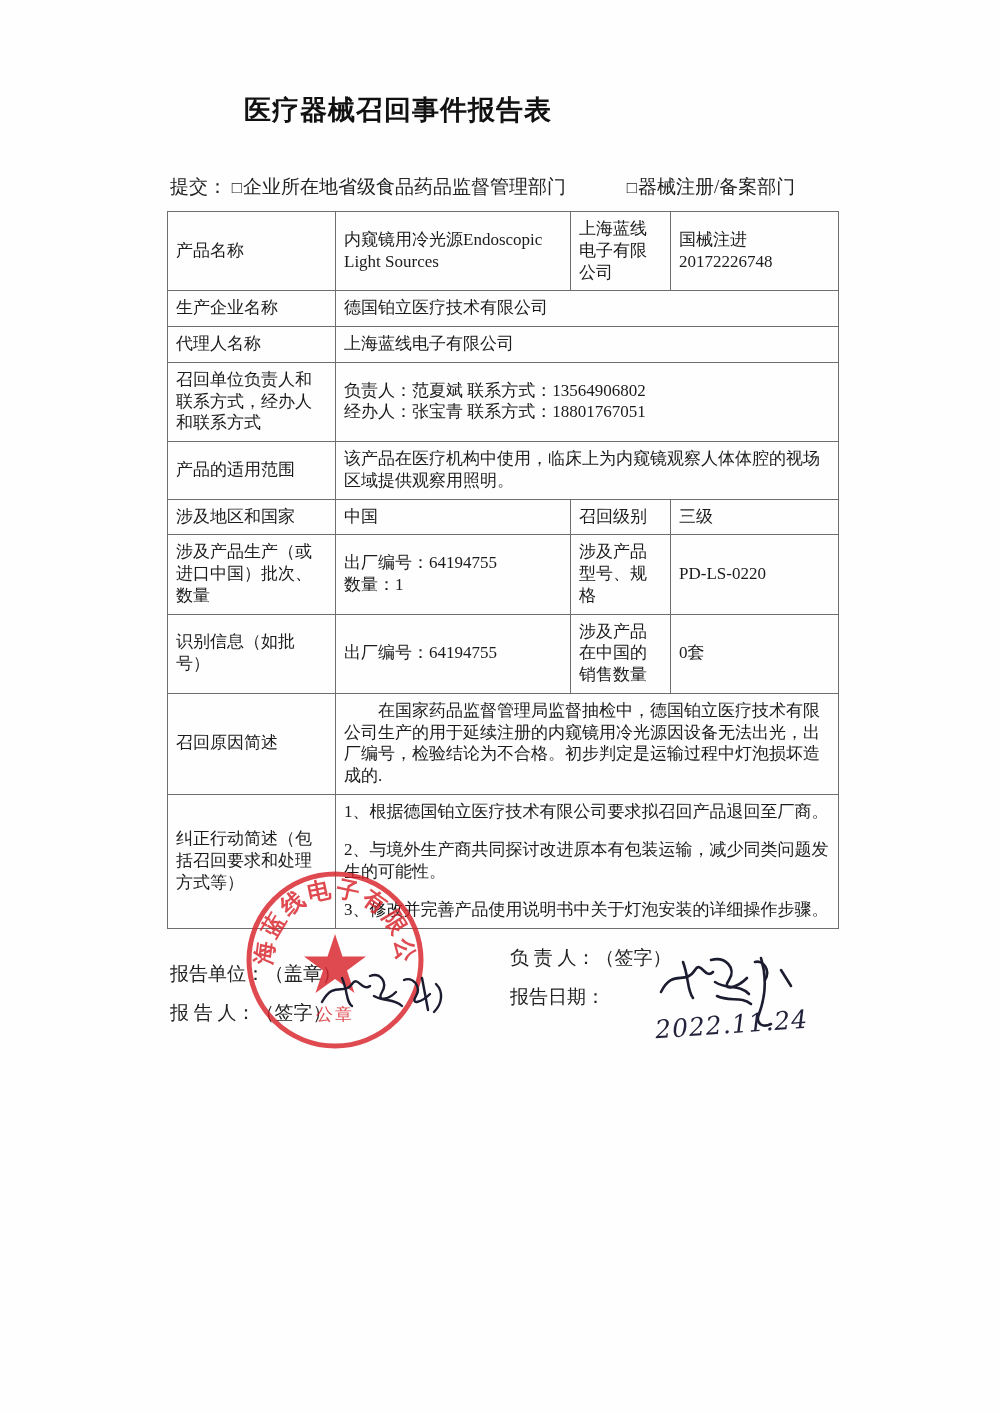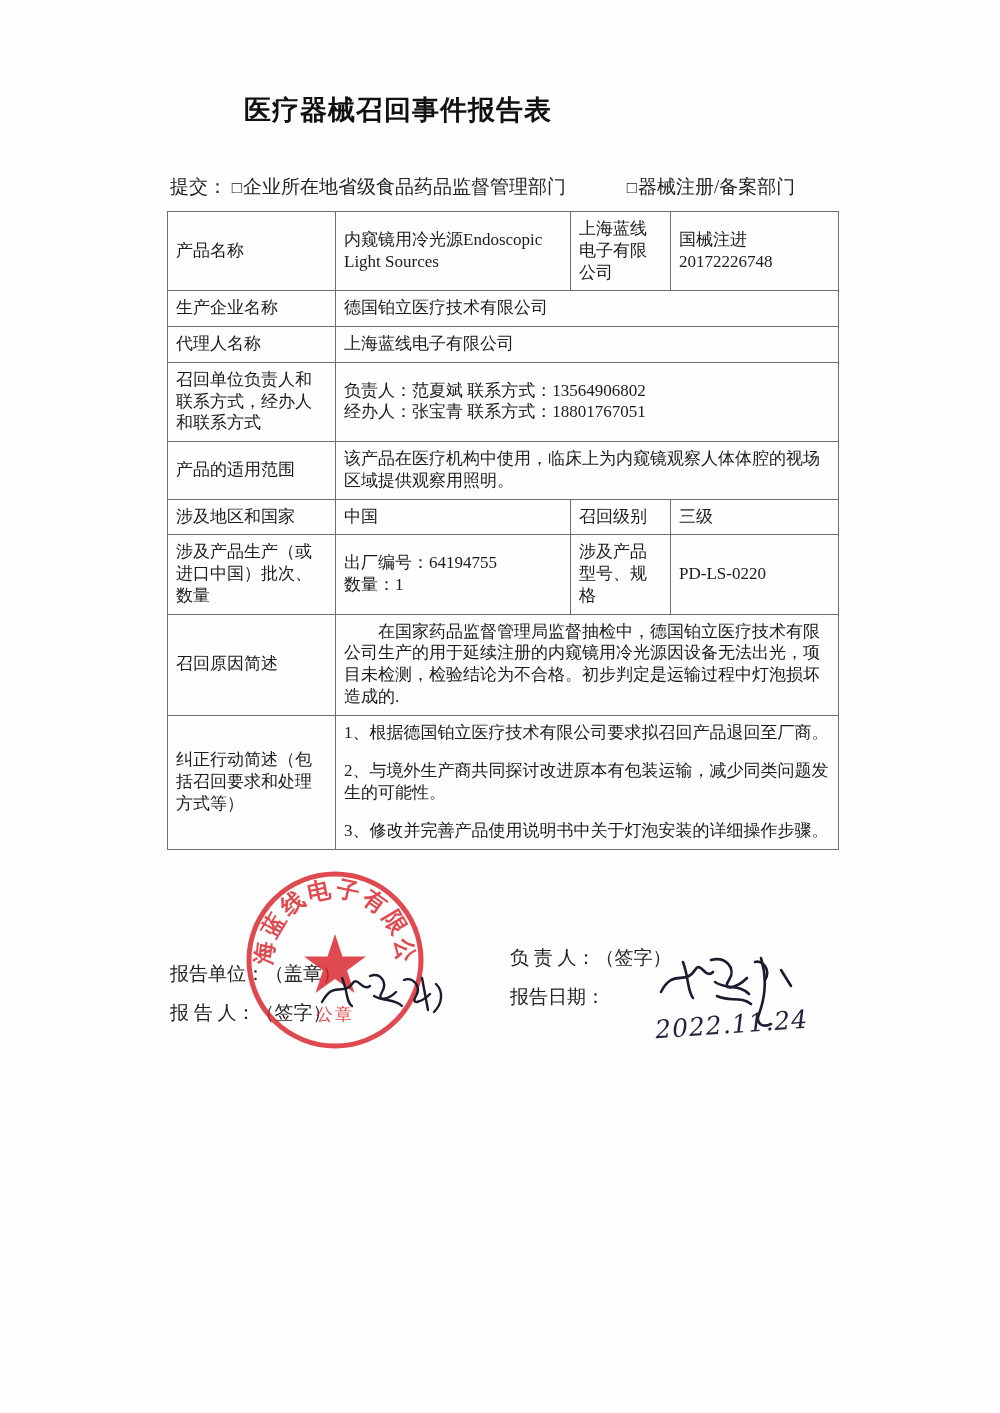--- a/index.html
+++ b/index.html
@@ -229,24 +229,30 @@
       <tr>
         <td class="label-tight">涉及产品生产（或进口中国）批次、数量</td>
         <td>
           <div>出厂编号：64194755</div>
           <div>数量：1</div>
         </td>
         <td class="subhead">涉及产品型号、规格</td>
         <td class="subhead-val">PD-LS-0220</td>
       </tr>
 
+      <tr>
+        <td class="label">识别信息（如批号）</td>
+        <td>出厂编号：64194755</td>
+        <td class="subhead">涉及产品在中国的销售数量</td>
+        <td class="subhead-val">0套</td>
+      </tr>
 
       <tr>
         <td class="label">召回原因简述</td>
-        <td colspan="3" class="para">在国家药品监督管理局监督抽检中，德国铂立医疗技术有限公司生产的用于延续注册的内窥镜用冷光源因设备无法出光，项目未检测，检验结论为不合格。初步判定是运输过程中灯泡损坏造成的.</td>
+        <td colspan="3" class="para">在国家药品监督管理局监督抽检中，德国铂立医疗技术有限公司生产的用于延续注册的内窥镜用冷光源因设备无法出光，出厂编号，检验结论为不合格。初步判定是运输过程中灯泡损坏造成的.</td>
       </tr>
 
       <tr>
         <td class="label-tight">纠正行动简述（包括召回要求和处理方式等）</td>
         <td colspan="3">
           <p class="action-item">1、根据德国铂立医疗技术有限公司要求拟召回产品退回至厂商。</p>
           <div class="action-gap"></div>
           <p class="action-item">2、与境外生产商共同探讨改进原本有包装运输，减少同类问题发生的可能性。</p>
           <div class="action-gap"></div>
           <p class="action-item">3、修改并完善产品使用说明书中关于灯泡安装的详细操作步骤。</p>

